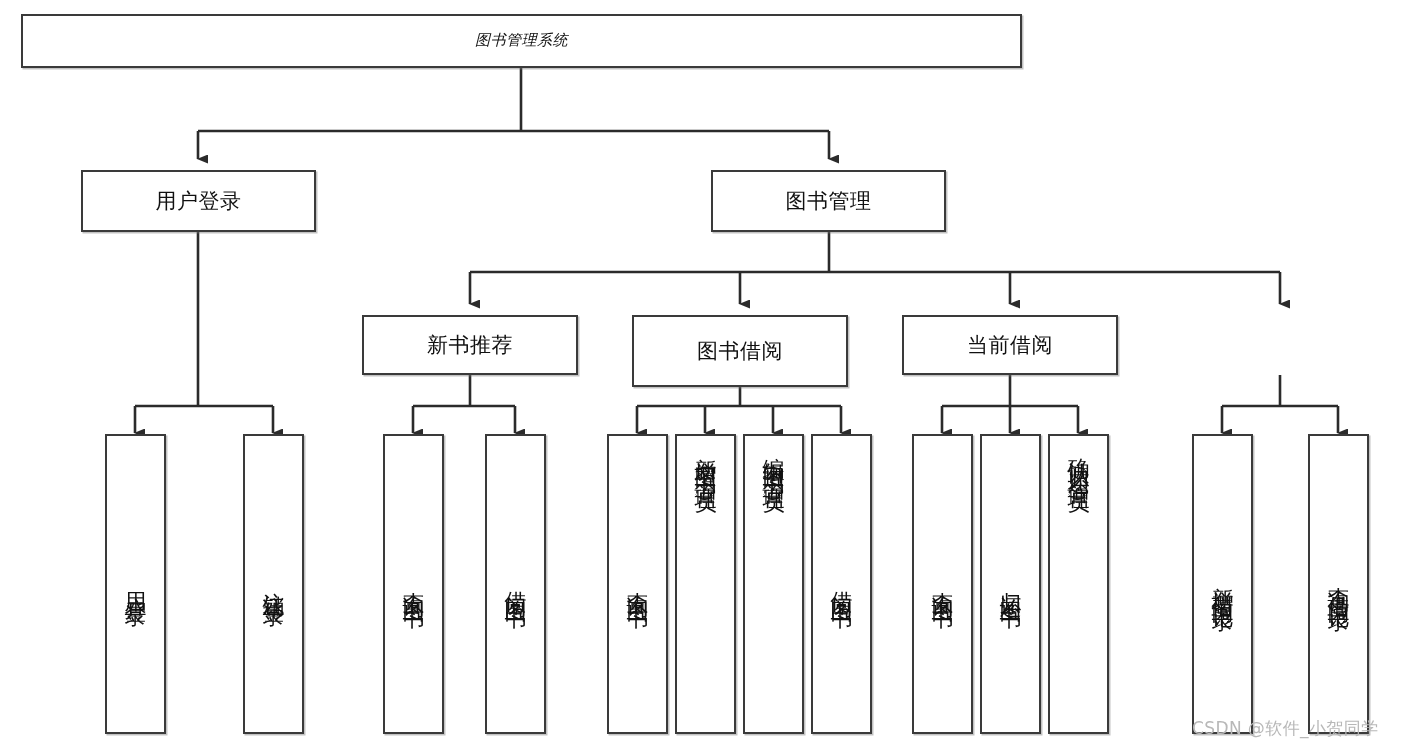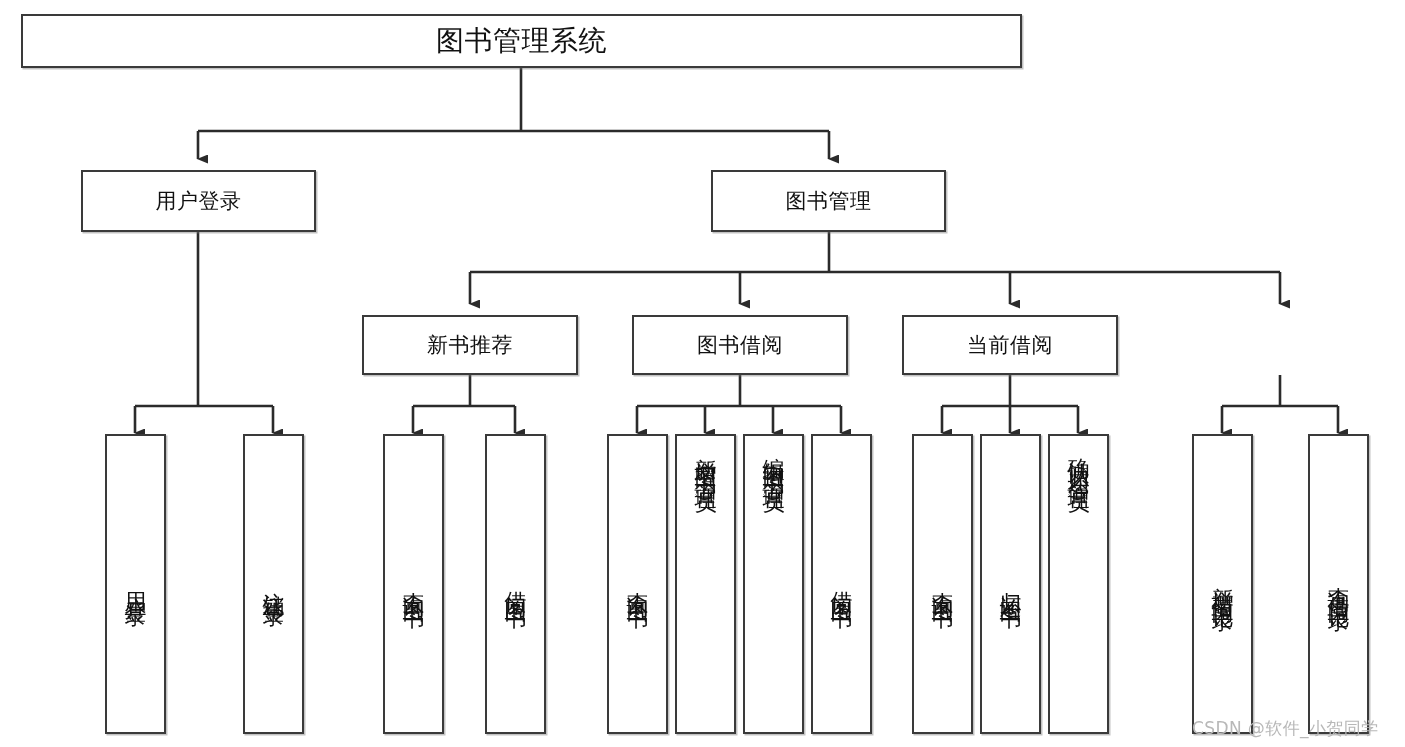--- a/index.html
+++ b/index.html
@@ -40,21 +40,21 @@
     display: block;
     text-align: center;
     line-height: 1.05;
     white-space: nowrap;
   }
   
   .node.h .label {
     font-size: 21px;
     letter-spacing: 0.5px;
   }
-  .node.root .label { font-size: 28px; }
+  .node.root .label { font-size: 15px; font-style: italic; }
   
   .node.v {
     align-items: flex-start;
     padding-top: 4px;
   }
   .node.v .label {
     writing-mode: vertical-rl;
     text-orientation: upright;
     font-size: 22px;
     line-height: 1.0;
@@ -135,21 +135,21 @@
   <div class="node h" style="left:81px; top:170px; width:235px; height:62px;">
     <span class="label">用户登录</span>
   </div>
   <div class="node h" style="left:711px; top:170px; width:235px; height:62px;">
     <span class="label">图书管理</span>
   </div>
 
   <div class="node h" style="left:362px; top:315px; width:216px; height:60px;">
     <span class="label">新书推荐</span>
   </div>
-  <div class="node h" style="left:632px; top:315px; width:216px; height:60px;">
+  <div class="node h" style="left:632px; top:315px; width:216px; height:72px;">
     <span class="label">图书借阅</span>
   </div>
   <div class="node h" style="left:902px; top:315px; width:216px; height:60px;align-items:center;">
     <span class="label">当前借阅</span>
   </div>
 
   <div class="node v center" style="left:105px; top:434px; width:61px; height:300px;">
     <span class="label">用户登录</span>
   </div>
   <div class="node v center" style="left:243px; top:434px; width:61px; height:300px;">

